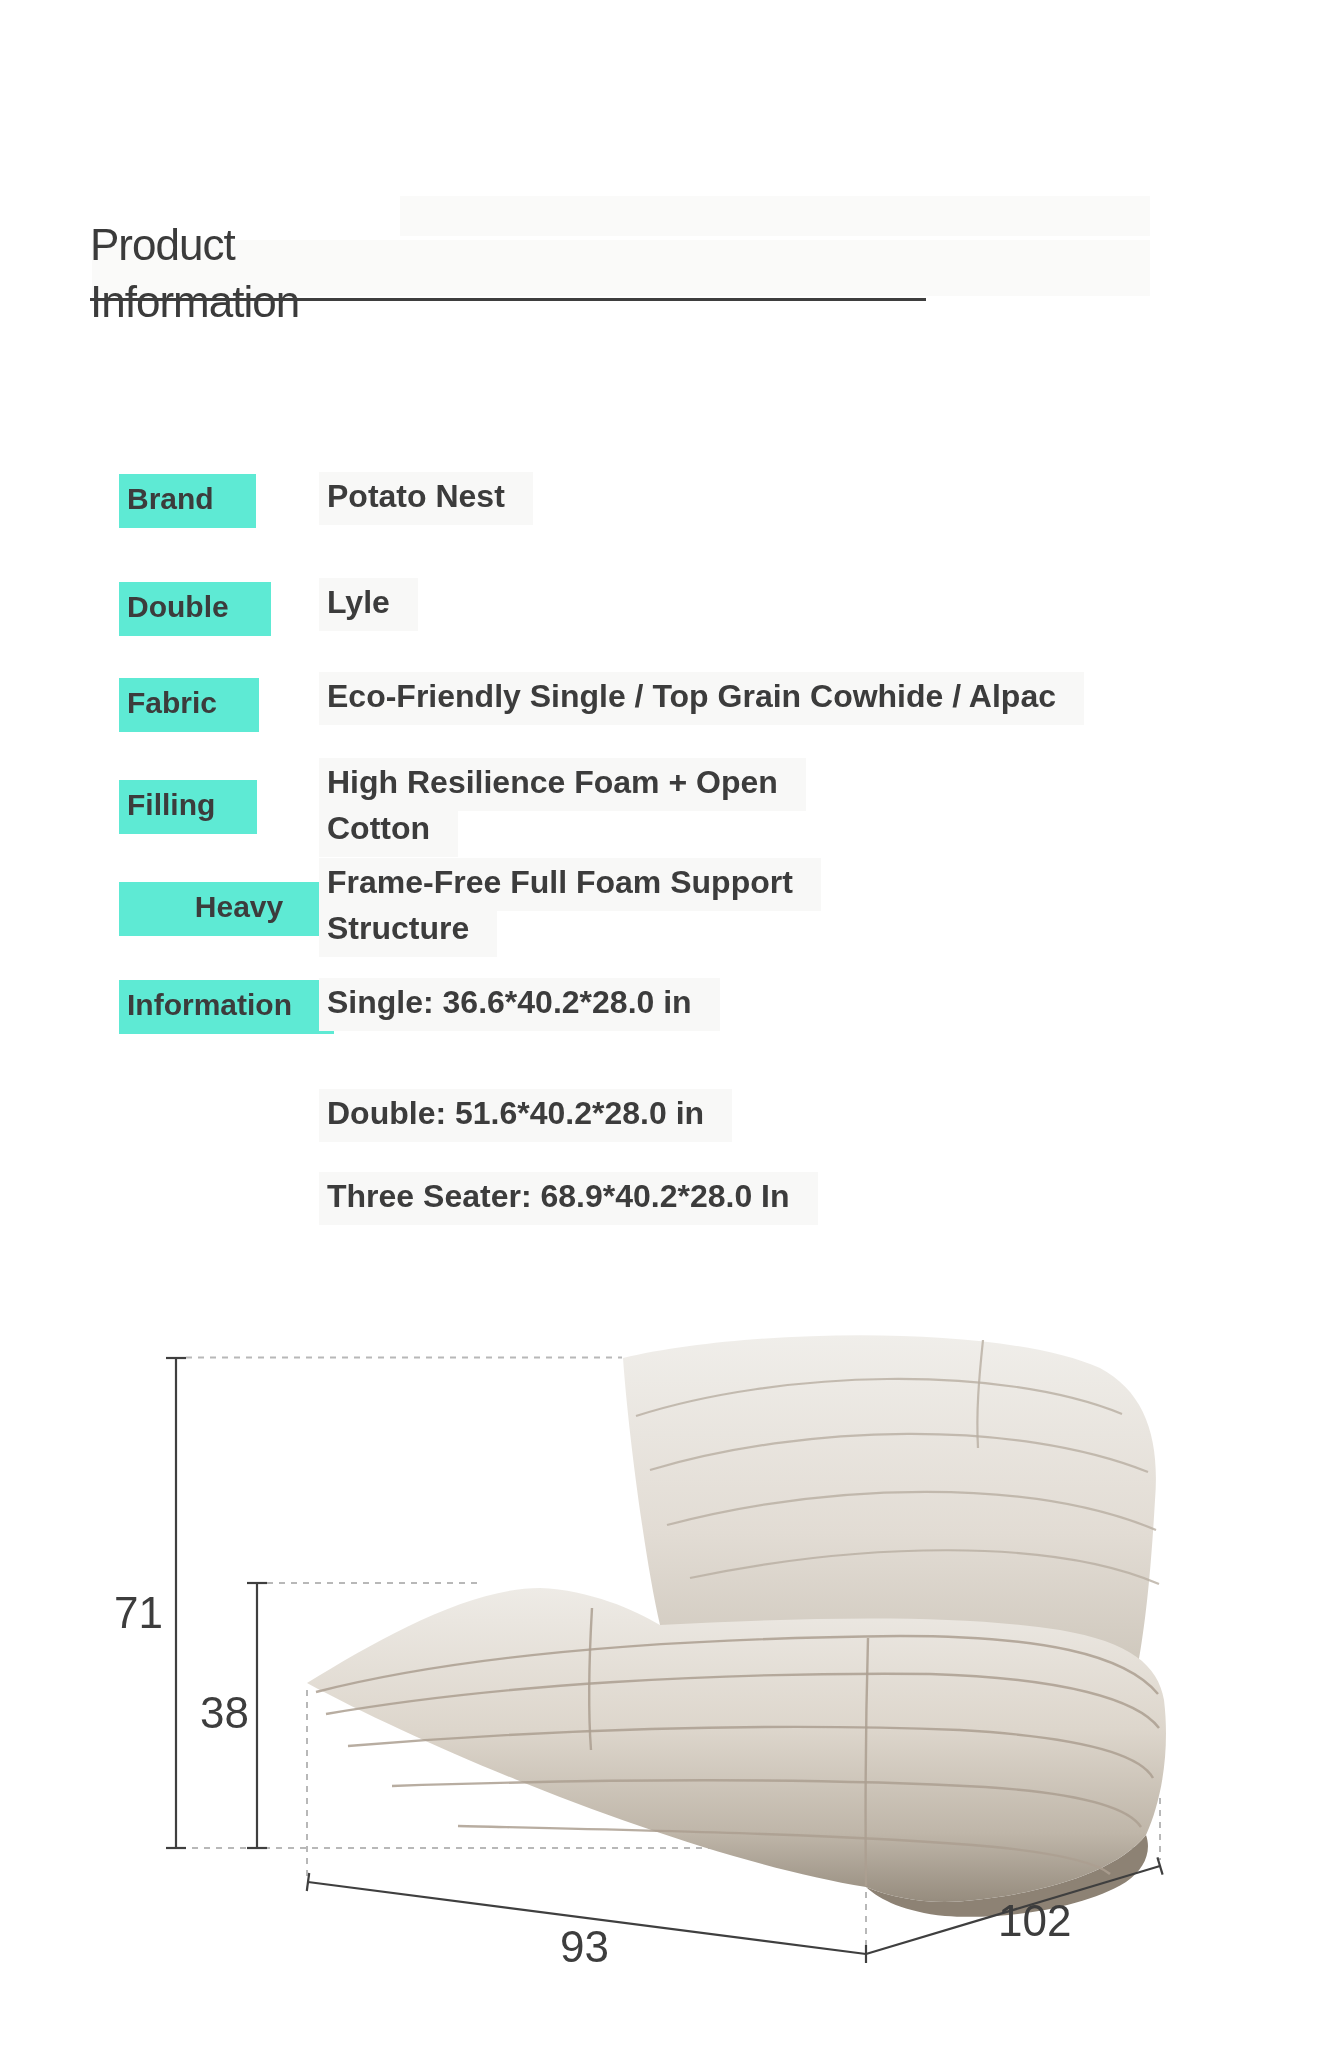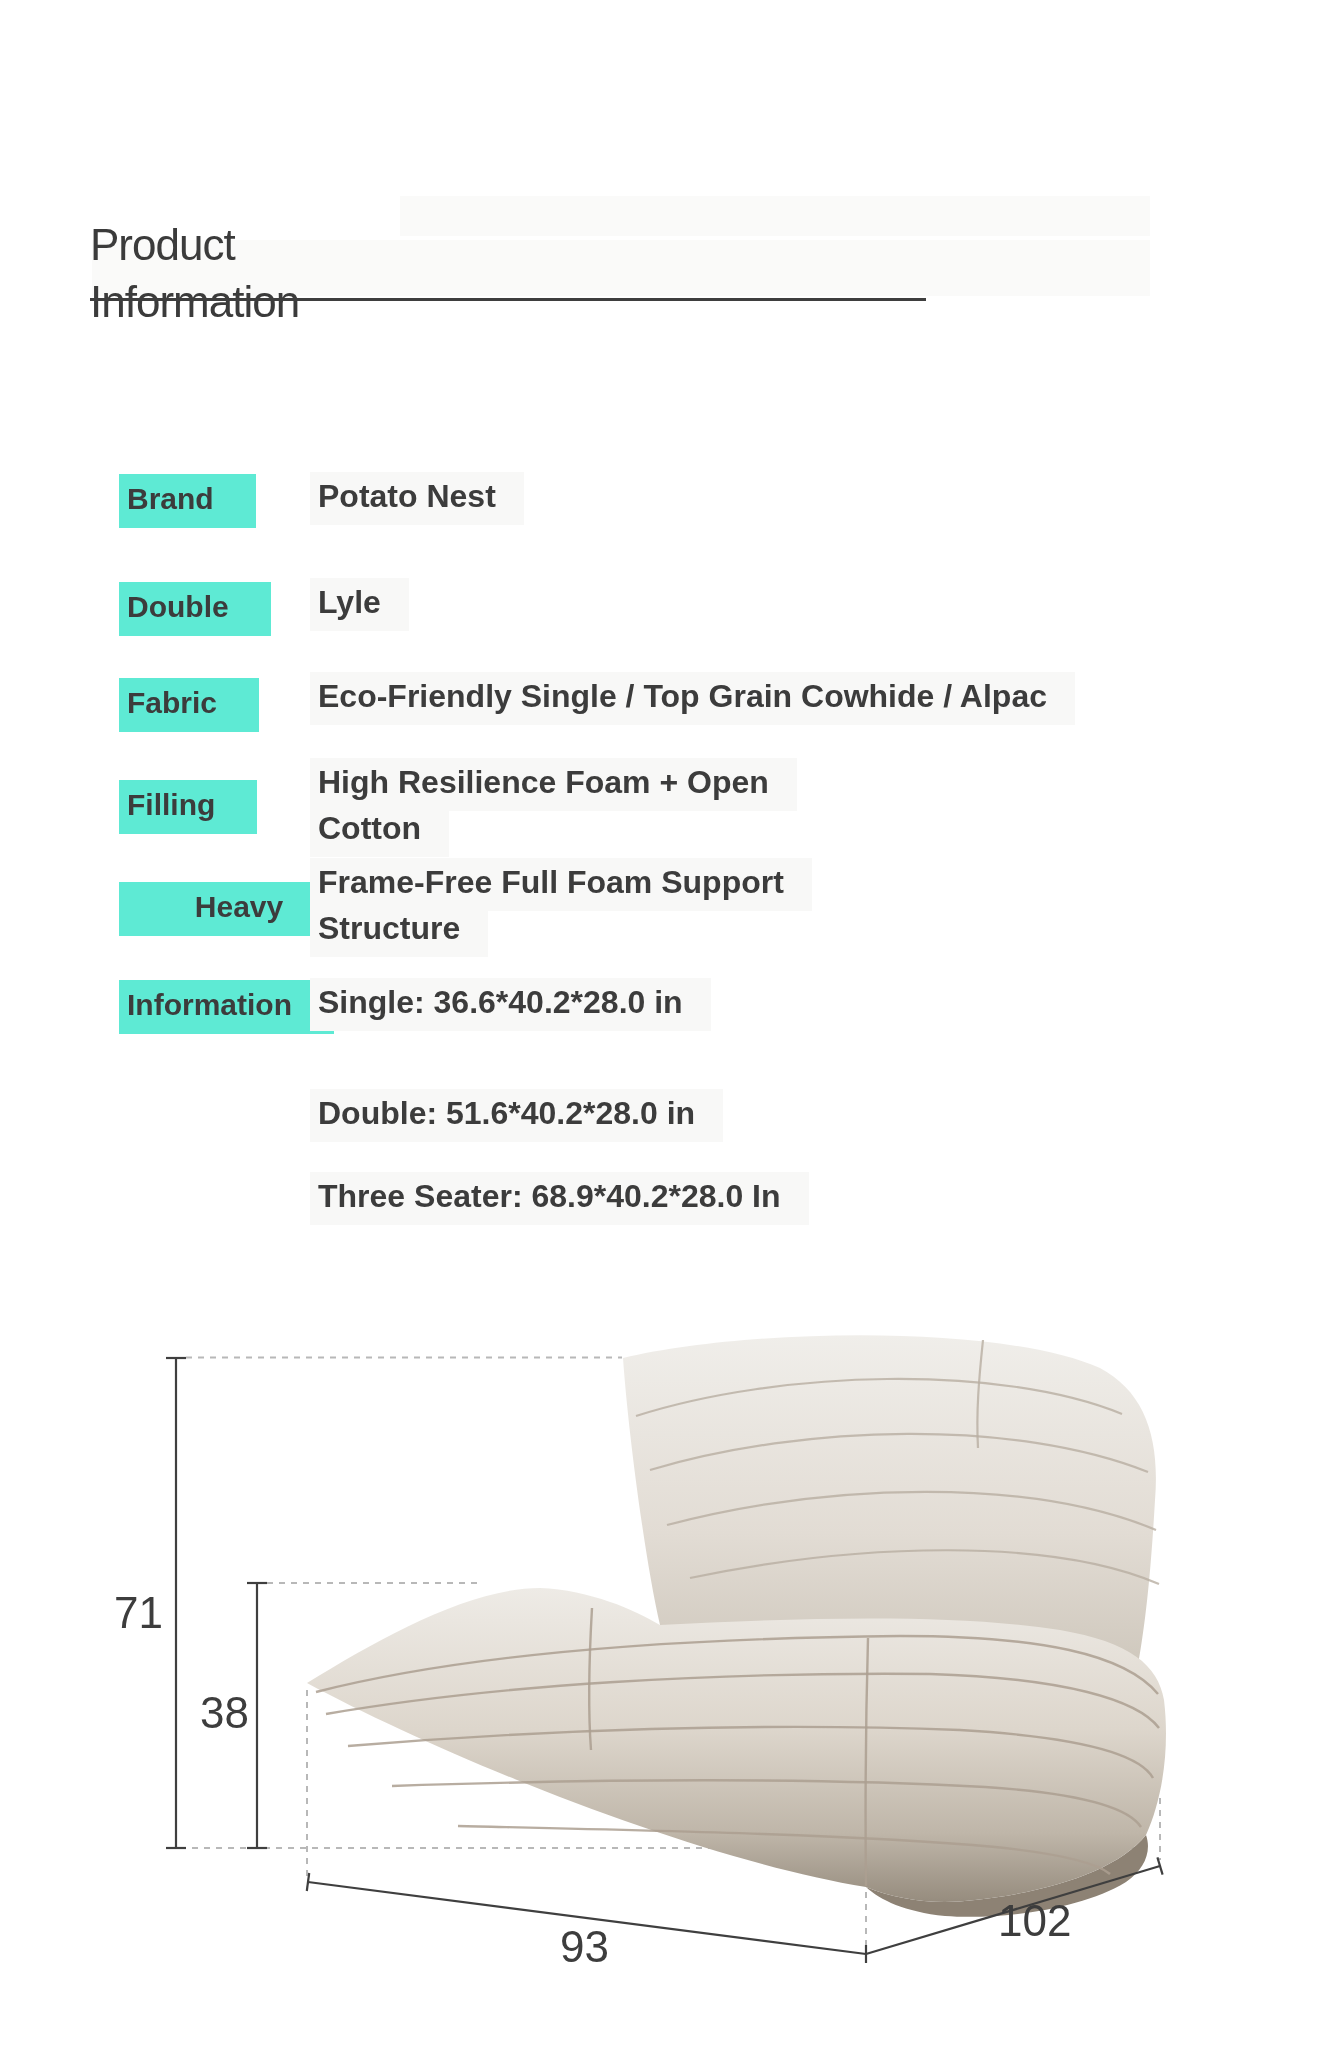--- a/index.html
+++ b/index.html
@@ -13,21 +13,21 @@
 
   
   .title{position:absolute;left:90px;top:172px;font-size:44px;font-weight:400;
          line-height:57px;letter-spacing:-1px;color:#3b3b3b;margin-top:44px;}
   .title-rule{position:absolute;left:90px;top:298px;width:836px;height:3px;background:#3e3e3e;}
 
   
   .spec-label{position:absolute;left:119px;font-size:30px;font-weight:700;color:#3c3c3c;
               background:#5eead4;padding:8px 42px 12px 8px;white-space:nowrap;}
   .spec-label.center{width:240px;text-align:center;padding:8px 0 12px 0;}
-  .spec-line{position:absolute;left:310px;font-size:32px;font-weight:700;color:#3c3c3c;
+  .spec-line{position:absolute;left:319px;font-size:32px;font-weight:700;color:#3c3c3c;
              background:#f8f8f7;padding:6px 28px 10px 8px;white-space:nowrap;}
 
   .lt0{top:474px;} .lt1{top:582px;} .lt2{top:678px;} .lt3{top:780px;} .lt4{top:882px;} .lt5{top:980px;}
   .vt0{top:472px;} .vt1{top:578px;} .vt2{top:672px;}
   .vt3a{top:758px;} .vt3b{top:804px;}
   .vt4a{top:858px;} .vt4b{top:904px;}
   .vt5{top:978px;} .vt6{top:1074px;margin-top:15px;} .vt7{top:1172px;}
 
   
   .figure{position:absolute;left:0;top:1320px;width:1322px;height:728px;}

